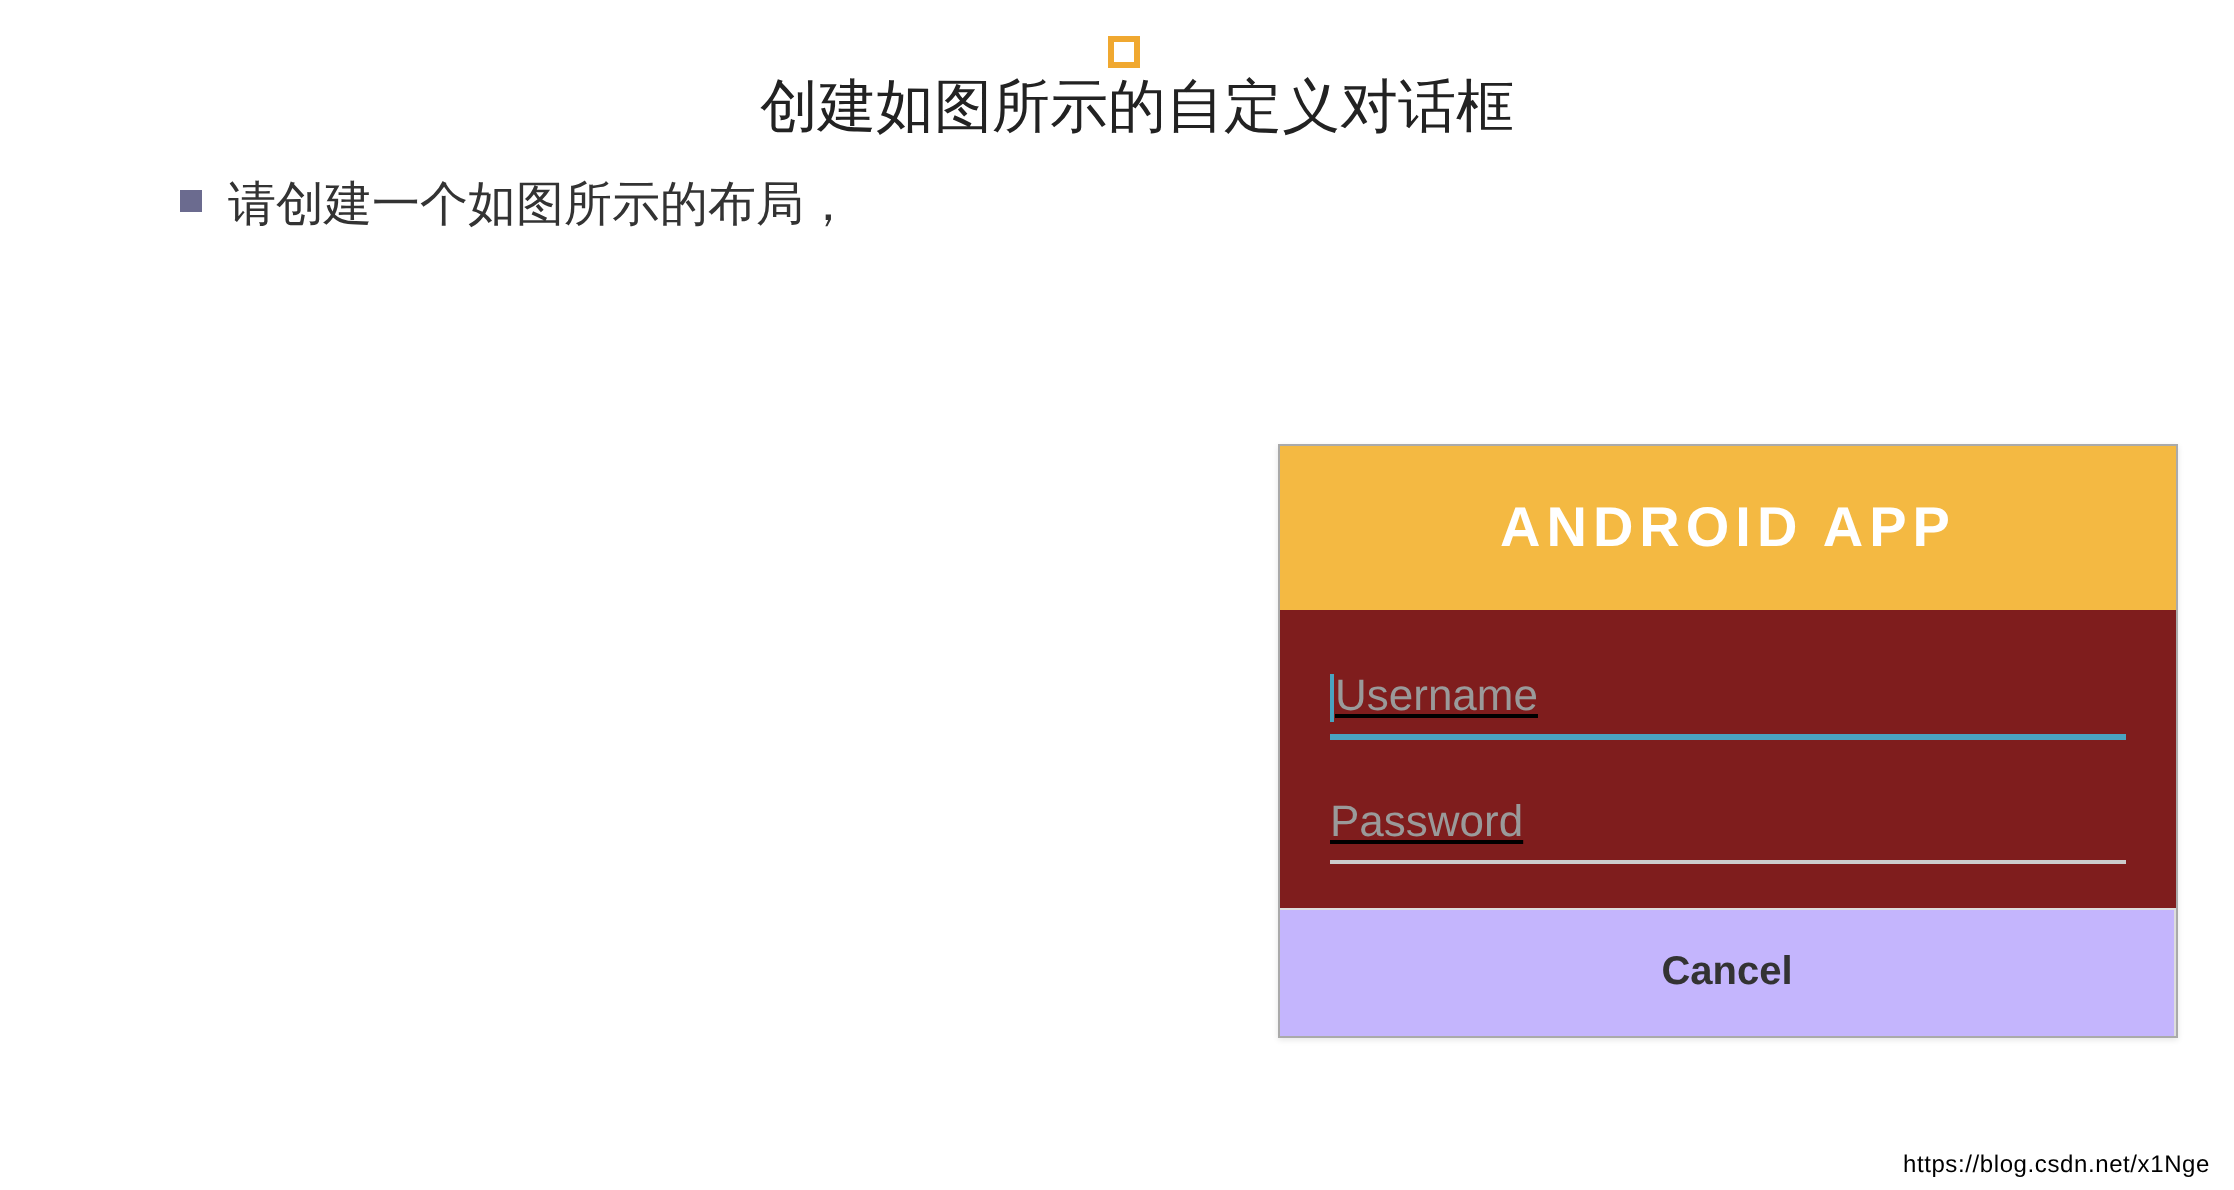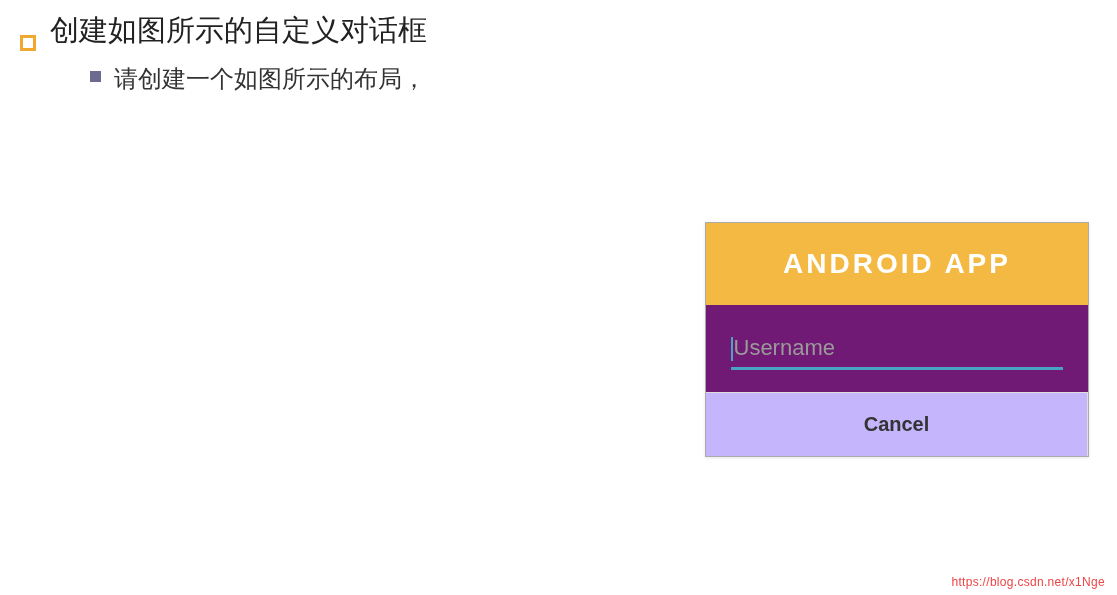--- a/index.html
+++ b/index.html
@@ -10,22 +10,23 @@
     body {
       font-family: Arial, "Microsoft YaHei", sans-serif;
       background: #fff;
       width: 1117px;
       height: 595px;
       position: relative;
       padding: 10px 0 0 20px;
     }
     .main-item {
       display: flex;
-      align-items: flex-end;
+      align-items: center;
       margin-bottom: 10px;
+      flex-direction: column;
     }
     .square-bullet {
       width: 16px;
       height: 16px;
       border: 3px solid #f0a830;
       margin-right: 14px;
       margin-top: 8px;
       flex-shrink: 0;
     }
     .main-title {
@@ -54,42 +55,43 @@
       font-size: 24px;
       color: #333;
       font-weight: 400;
       line-height: 1.5;
       max-width: 780px;
     }
     .dialog-preview {
       position: absolute;
       right: 28px;
       top: 222px;
-      width: 384px;
+      width: 450px;
       border: 1px solid #aaa;
       background: #f9f9f9;
       box-shadow: 0 1px 3px rgba(0,0,0,0.1);
     }
     .dialog-header {
       background: #f4b942;
       height: 82px;
       display: flex;
       align-items: center;
       justify-content: center;
     }
     .dialog-header-text {
       color: #fff;
       font-size: 28px;
       font-weight: bold;
       letter-spacing: 3px;
       font-family: Arial, sans-serif;
     }
     .dialog-body {
       padding: 30px 25px 22px 25px;
-      background: #701a75;
+      background: #7f1d1d;
+      text-decoration: underline;
     }
     .input-field {
       position: relative;
       margin-bottom: 28px;
     }
     .input-field:last-child {
       margin-bottom: 0;
     }
     .input-placeholder {
       font-size: 22px;
@@ -128,21 +130,21 @@
       cursor: pointer;
     }
     .dialog-btn:first-child {
       border-right: 1px solid #ddd;
     }
     .watermark {
       position: absolute;
       right: 12px;
       bottom: 6px;
       font-size: 12px;
-      color: #ef4444;
+      color: #000000;
       letter-spacing: 0.3px;
     }
   </style>
 </head>
 <body>
 
 <div class="main-item">
   <div class="square-bullet"></div>
   <div class="main-title">创建如图所示的自定义对话框</div>
 </div>
@@ -156,19 +158,23 @@
 
 <div class="dialog-preview">
   <div class="dialog-header">
     <div class="dialog-header-text">ANDROID APP</div>
   </div>
   <div class="dialog-body">
     <div class="input-field">
       <div class="input-placeholder"><span class="cursor-bar"></span><span>Username</span></div>
       <div class="input-underline focused"></div>
     </div>
+    <div class="input-field">
+      <div class="input-placeholder">Password</div>
+      <div class="input-underline"></div>
+    </div>
   </div>
   <div class="dialog-buttons">
     <div class="dialog-btn">Cancel</div>
   </div>
 </div>
 
 <div class="watermark">https://blog.csdn.net/x1Nge</div>
 
 </body></html>

